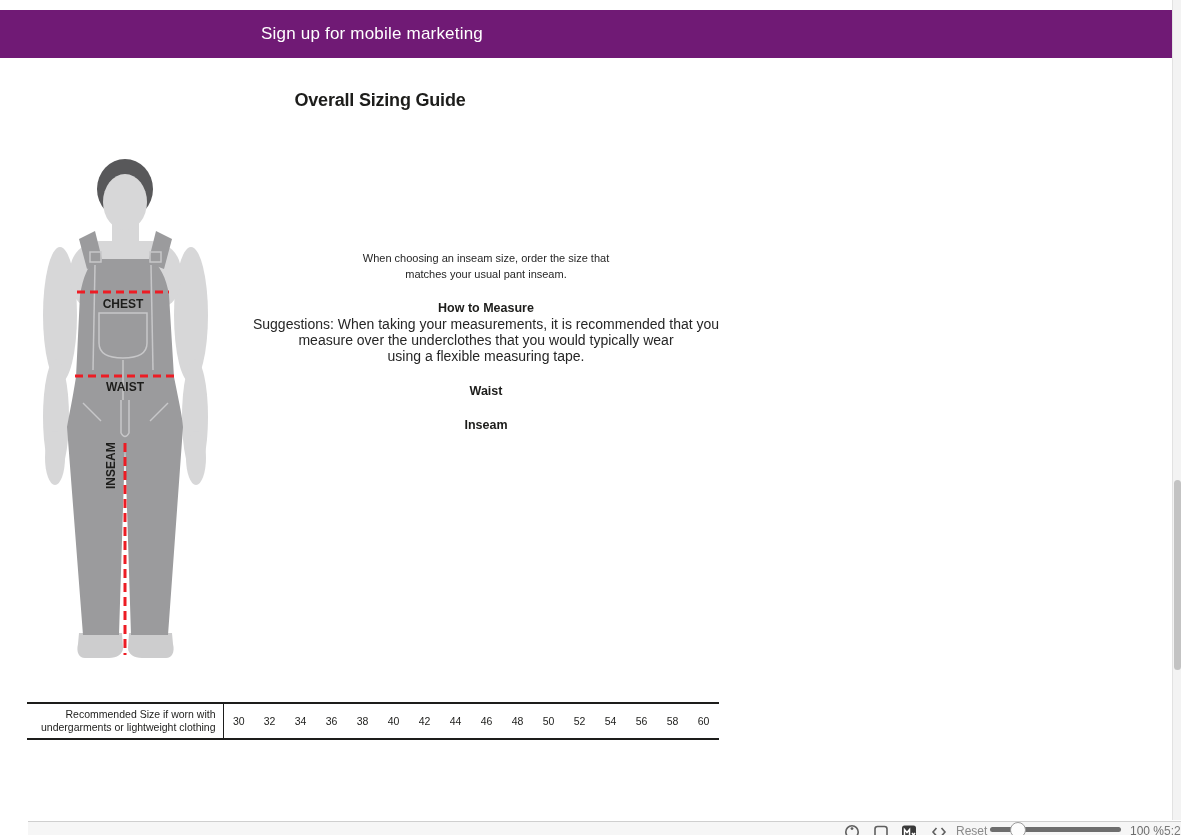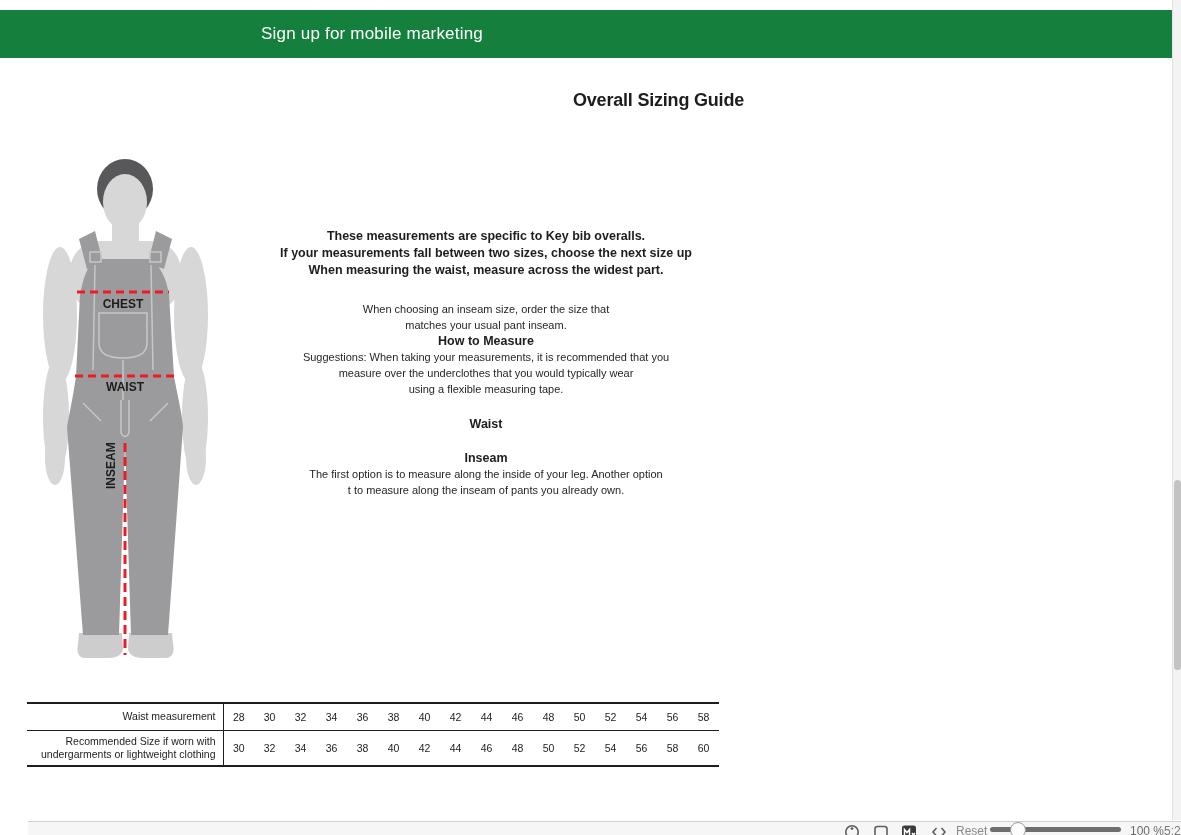--- a/index.html
+++ b/index.html
@@ -2,41 +2,41 @@
 <html><head>
 <meta charset="utf-8">
 <style>
   * { margin:0; padding:0; box-sizing:border-box; }
   html,body { width:1181px; height:835px; background:#ffffff; overflow:hidden;
               font-family:"Liberation Sans", sans-serif; }
   #stage { position:relative; width:1181px; height:835px; background:#fff; overflow:hidden; }
 
   
   .banner { position:absolute; left:0; top:10px; width:1172px; height:48px;
-            background:#15803d; display:flex; align-items:center; }
+            background:#701a75; display:flex; align-items:center; }
   .banner-text { position:absolute; left:0; width:744px; text-align:center;
                  color:#ffffff; font-size:17px; font-weight:500; letter-spacing:.2px; }
 
   
-  .page-title { position:absolute; left:0; top:90px; width:744px; text-align:right;
+  .page-title { position:absolute; left:0; top:90px; width:744px; text-align:center;
                 font-size:18px; font-weight:700; color:#1d1d1b;
                 letter-spacing:-.2px;padding-left:16px; }
 
   
   .figure-wrap { position:absolute; left:33px; top:155px; width:185px; height:505px; }
 
   
   .copy { position:absolute; left:252px; top:228px; width:468px; text-align:center; color:#262626; }
   .copy .b3 { font-size:12.5px; font-weight:700; line-height:17px; color:#1d1d1b; white-space:pre-line; }
   .copy .note { margin-top:22px; font-size:11px; line-height:16px; white-space:pre-line; }
   .copy h3 { font-size:12.5px; font-weight:700; line-height:16px; color:#1d1d1b; }
-  .copy .sec0 h3 { }
+  .copy .sec0 h3 { margin-top:18px; }
   .copy .sec1 h3 { margin-top:19px; }
   .copy .sec2 h3 { margin-top:18px; }
-  .copy .body { font-size:11px; line-height:16px; white-space:pre-line; }
+  .copy .body { font-size:14px; line-height:16px; white-space:pre-line; }
 
   
   .size-table { position:absolute; left:27px; top:702px; width:692px;
                 border-collapse:collapse; table-layout:fixed;
                 border-top:2px solid #1d1d1b; border-bottom:2px solid #1d1d1b; }
   .size-table tr + tr td { border-top:1.5px solid #1d1d1b; }
   .size-table td { font-size:10.5px; color:#1d1d1b; vertical-align:middle; }
   .size-table td.lbl { width:196px; text-align:right; padding:4px 7px 4px 0;
                        border-right:1.5px solid #1d1d1b; white-space:pre-line; line-height:13px; }
   .size-table td.val { text-align:center; height:27px; }
@@ -120,63 +120,39 @@
 
       <g font-family="Liberation Sans, sans-serif" font-size="12" font-weight="bold" fill="#1d1d1b">
         <text x="90" y="153" text-anchor="middle">CHEST</text>
         <text x="92" y="236" text-anchor="middle">WAIST</text>
         <text transform="translate(82,334) rotate(-90)">INSEAM</text>
       </g>
     </svg>
   </div>
 
   <div class="copy">
-    <div class="b3">These measurements are specific to Key bib overalls.
-If your measurements fall between two sizes, choose the next size up
-When measuring the waist, measure across the widest part.</div>
     <div class="note">When choosing an inseam size, order the size that
 matches your usual pant inseam.</div>
 
     <div class="sec0">
       <h3>How to Measure</h3>
       <div class="body">Suggestions: When taking your measurements, it is recommended that you
 measure over the underclothes that you would typically wear
 using a flexible measuring tape.</div>
     </div>
     <div class="sec1">
       <h3>Waist</h3>
     </div>
     <div class="sec2">
       <h3>Inseam</h3>
-      <div class="body">The first option is to measure along the inside of your leg. Another option
-t to measure along the inseam of pants you already own.</div>
     </div>
   </div>
 
   <table class="size-table">
     <tbody>
-        <tr>
-          <td class="lbl">Waist measurement</td>
-          <td class="val">28</td>
-          <td class="val">30</td>
-          <td class="val">32</td>
-          <td class="val">34</td>
-          <td class="val">36</td>
-          <td class="val">38</td>
-          <td class="val">40</td>
-          <td class="val">42</td>
-          <td class="val">44</td>
-          <td class="val">46</td>
-          <td class="val">48</td>
-          <td class="val">50</td>
-          <td class="val">52</td>
-          <td class="val">54</td>
-          <td class="val">56</td>
-          <td class="val">58</td>
-        </tr>
         <tr>
           <td class="lbl">Recommended Size if worn with
 undergarments or lightweight clothing</td>
           <td class="val">30</td>
           <td class="val">32</td>
           <td class="val">34</td>
           <td class="val">36</td>
           <td class="val">38</td>
           <td class="val">40</td>
           <td class="val">42</td>

